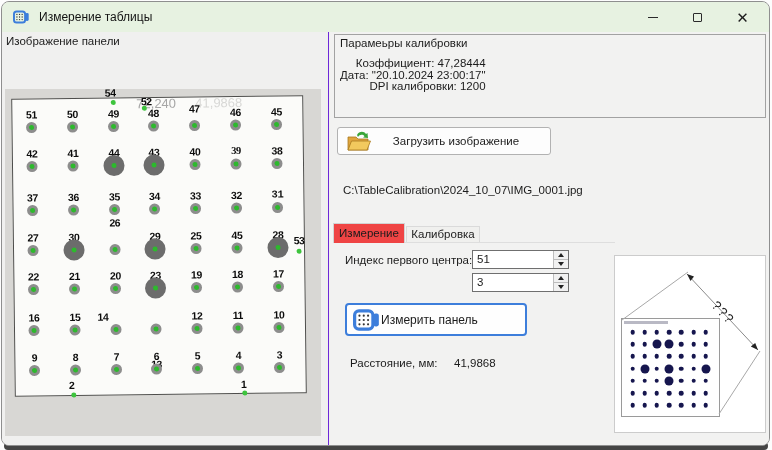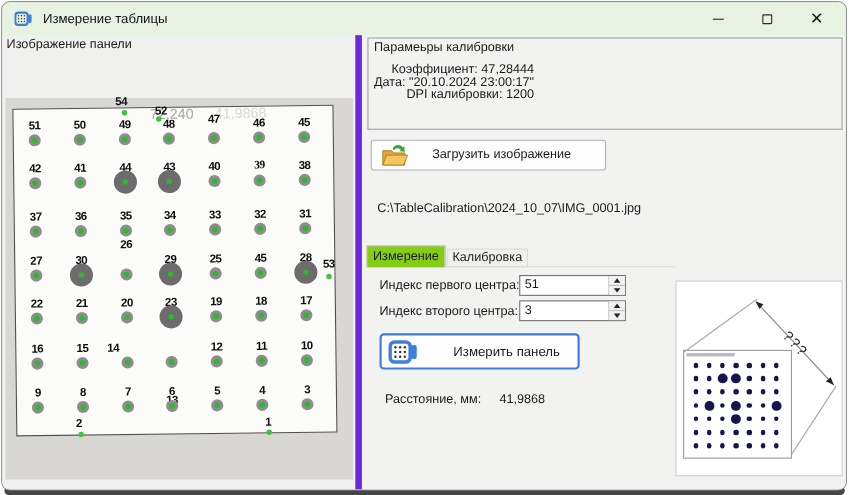--- a/index.html
+++ b/index.html
@@ -11,21 +11,21 @@
   
   .titlebar { position:absolute; left:0; top:0; right:0; height:30px; background:#e7f2e1; display:flex; align-items:center; }
   .app-icon { margin-left:11px; width:17px; height:16px; }
   .title-text { margin-left:9px; font-size:12px; color:#131313; }
   .win-controls { position:absolute; right:4px; top:0; height:30px; display:flex; }
   .win-btn { width:45px; height:30px; display:flex; align-items:center; justify-content:center; cursor:default; }
   .glyph-min { width:10px; height:1px; background:#2a2a2a; }
   .glyph-max { width:9px; height:9px; border:1px solid #2a2a2a; border-radius:1px; }
   .glyph-close { font-size:15px; color:#1c1c1c; line-height:1; }
   
-  .left-panel { position:absolute; left:0; top:30px; width:327px; bottom:0; background:#f0f0ef; border-right:6px solid #6d28d9; }
+  .left-panel { position:absolute; left:0; top:30px; width:327px; bottom:0; background:#f0f0ef; border-right:1px solid #6d28d9; }
   .panel-label { position:absolute; left:4px; top:3px; font-size:11.5px; color:#1c1c1c; }
   .photo { position:absolute; left:3px; top:57px; width:316px; height:347px; background:#d8d7d4; overflow:visible; }
   .white-panel { position:absolute; left:8px; top:8px; width:292px; height:298px; background:#fbfbf9;
                  border:1px solid #4e4e4c; transform:rotate(-0.7deg); }
   .dotnum { position:absolute; width:22px; text-align:center; font-weight:bold; font-size:10.5px;
             letter-spacing:-0.5px; color:#0c0c0c; }
   .dot { position:absolute; width:11px; height:11px; border-radius:50%; background:#8d8d8d; transform:translate(-50%,-50%); }
   .dot::after { content:''; position:absolute; inset:3px; border-radius:50%; background:#2db92d; }
   .dot.big { width:21px; height:21px; background:#6c6c6c; }
   .dot.big::after { inset:8px; }
@@ -37,40 +37,40 @@
   .params-box { position:absolute; left:4px; top:2px; width:432px; height:84px; border:1px solid #a2a2a2; }
   .params-title { position:absolute; left:5px; top:2px; }
   .params-lines { position:absolute; left:5px; top:23px; line-height:11.5px;text-align:right; }
   .btn { background:#fdfdfd; border:1px solid #b2b2b2; border-radius:3px; }
   .load-btn { position:absolute; left:7px; top:95px; width:214px; height:28px; display:flex; align-items:center; }
   .load-btn svg { margin-left:8px; }
   .load-btn span { flex:1; text-align:center; margin-right:10px; }
   .cur-label { position:absolute; left:13px; top:128px; }
   .cur-path  { position:absolute; left:13px; top:152px; }
   .tab { position:absolute; text-align:center; cursor:default; }
-  .tab-sel { left:3px; top:191px; width:72px; height:20px; background:#84cc16; border:1px solid #d2d2d2; border-bottom:none; padding-top:3px; z-index:2; }
+  .tab-sel { left:3px; top:191px; width:72px; height:20px; background:#ef4444; border:1px solid #d2d2d2; border-bottom:none; padding-top:3px; z-index:2; }
   .tab-uns { left:76px; top:194px; width:74px; height:17px; background:#f0f0ee; border:1px solid #dadada; padding-top:1px; color:#222; }
   .tab-line { position:absolute; left:3px; top:210px; width:282px; border-top:1px solid #dedede; }
   .fld-label1 { position:absolute; left:15px; top:222px; }
   .fld-label2 { position:absolute; left:15px; top:245px; }
   .spinner { position:absolute; width:97px; height:19px; background:#fff; border:1px solid #6f6f6f; display:flex; }
   .spin1 { left:142px; top:218px; }
   .spin2 { left:142px; top:241px; }
   .spin-val { flex:1; padding:2px 0 0 4px; }
   .spin-btns { width:15px; border-left:1px solid #bdbdbd; display:flex; flex-direction:column; }
   .spin-up,.spin-dn { flex:1; background:#f1f1f1; position:relative; }
   .spin-up { border-bottom:1px solid #bdbdbd; }
   .spin-up::after,.spin-dn::after { content:''; position:absolute; left:50%; top:50%; transform:translate(-50%,-50%);
       border-left:3px solid transparent; border-right:3px solid transparent; }
   .spin-up::after { border-bottom:4px solid #222; }
   .spin-dn::after { border-top:4px solid #222; }
   .measure-btn { position:absolute; left:15px; top:271px; width:182px; height:33px; background:#fefefe;
                  border:2px solid #3d7edb; border-radius:4px; display:flex; align-items:center; }
   .measure-btn svg { margin-left:6px; }
-  .measure-btn span { flex:1; text-align:right; margin-right:16px; font-size:12px; }
+  .measure-btn span { flex:1; text-align:left; margin-right:16px; font-size:12px; }
   .dist-label { position:absolute; left:20px; top:325px; }
   .dist-value { position:absolute; left:124px; top:325px; }
   
   .mini { position:absolute; left:284px; top:223px; width:152px; height:178px; background:#fff; border:1px solid #cccccc; }
   .mini-grid-box { position:absolute; left:6px; top:62px; width:99px; height:99px; border:1px solid #9a9a9a; }
   .mini-caption { position:absolute; left:2px; top:2px; width:44px; height:3px; background:#b9b9c4; }
   .mdot { position:absolute; border-radius:50%; background:#16164e; transform:translate(-50%,-50%); }
   .mini svg.dim { position:absolute; left:0; top:0; }
 </style>
 </head>
@@ -150,21 +150,21 @@
             <div class="dotnum" style="left: 49px; top: 92px;">36</div>
             <div class="dot" style="left: 60px; top: 111px;"></div>
             <div class="dotnum" style="left: 90px; top: 92px;">35</div>
             <div class="dot" style="left: 101px; top: 111px;"></div>
             <div class="dotnum" style="left: 130px; top: 92px;">34</div>
             <div class="dot" style="left: 141px; top: 111px;"></div>
             <div class="dotnum" style="left: 171px; top: 92px;">33</div>
             <div class="dot" style="left: 182px; top: 111px;"></div>
             <div class="dotnum" style="left: 212px; top: 92px;">32</div>
             <div class="dot" style="left: 223px; top: 111px;"></div>
-            <div class="dotnum" style="left: 253px; top: 92px;">31</div>
+            <div class="dotnum" style="left: 253px; top: 92px; font-family: Liberation Mono, monospace;">31</div>
             <div class="dot" style="left: 264px; top: 111px;"></div>
             <div class="dotnum" style="left: 8px; top: 132px;">27</div>
             <div class="dot" style="left: 19px; top: 151px;"></div>
             <div class="dotnum" style="left: 49px; top: 132px;">30</div>
             <div class="dot big" style="left: 60px; top: 151px;"></div>
             <div class="dotnum" style="left: 90px; top: 118px;">26</div>
             <div class="dot" style="left: 101px; top: 151px;"></div>
             <div class="dotnum" style="left: 130px; top: 132px;">29</div>
             <div class="dot big" style="left: 141px; top: 151px;"></div>
             <div class="dotnum" style="left: 171px; top: 132px;">25</div>
@@ -257,21 +257,20 @@
 
       <div class="fld-label1">Индекс первого центра:</div>
       <div class="spinner spin1">
         <div class="spin-val">51</div>
         <div class="spin-btns">
           <div class="spin-up"></div>
           <div class="spin-dn"></div>
         </div>
       </div>
 
-      <div class="fld-label2">Индекс второго центра:</div>
       <div class="spinner spin2">
         <div class="spin-val">3</div>
         <div class="spin-btns">
           <div class="spin-up"></div>
           <div class="spin-dn"></div>
         </div>
       </div>
 
       <div class="measure-btn">
         <svg width="28" height="24" viewBox="0 0 26 22">

